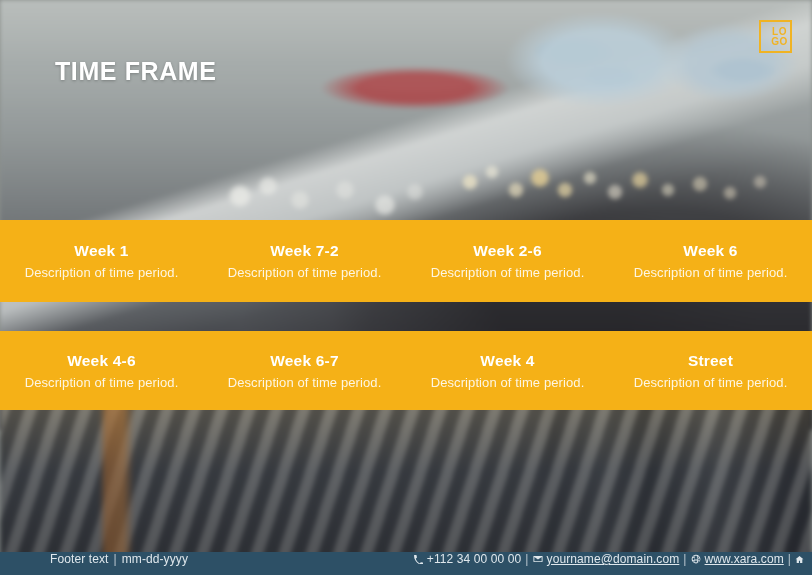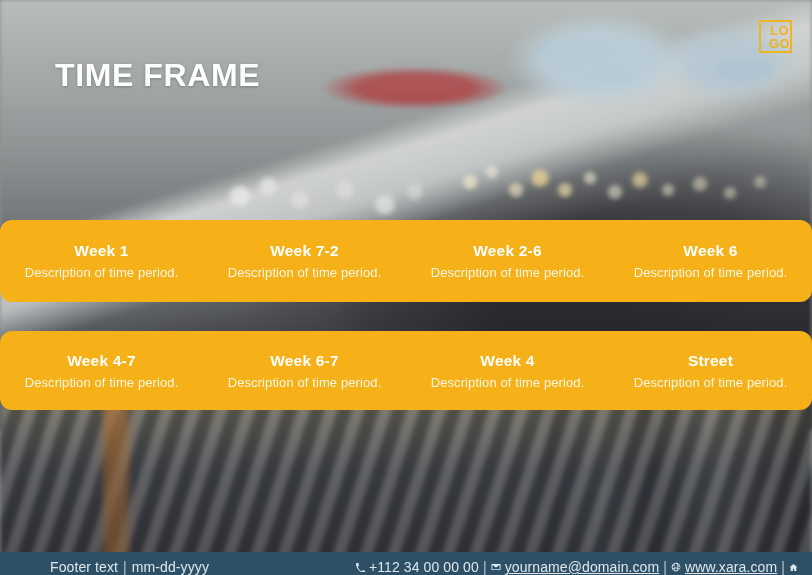--- a/index.html
+++ b/index.html
@@ -126,47 +126,46 @@
     border: 2px solid #f0b323;
     box-sizing: border-box;
     display: flex;
     flex-direction: column;
     align-items: center;
     justify-content: center;
     line-height: 1;
   }
   .logo span {
     color: #f0b323;
-    font-size: 13px;
+    font-size: 10px;
     font-weight: bold;
     letter-spacing: .5px;
     display: block;
     margin-left: 8px;
   }
 
   
   .slide-title {
     position: absolute;
     left: 55px;
     top: 57px;
     color: #ffffff;
-    font-size: 32px;
+    font-size: 25px;
     font-weight: bold;
     letter-spacing: .6px;
     text-shadow: 0 1px 3px rgba(0,0,0,.25);
   }
 
   
   .band {
     position: absolute;
     left: 0;
     width: 812px;
     background: #f5b117;
     display: flex;
-    border-radius: 12px;
   }
   .band-1 { top: 220px; height: 82px; }
   .band-2 { top: 331px; height: 79px; }
 
   .cell {
     flex: 1 1 0;
     display: flex;
     flex-direction: column;
     align-items: center;
     justify-content: center;
@@ -186,35 +185,35 @@
 
   
   .footer {
     position: absolute;
     left: 0;
     bottom: 0;
     width: 812px;
     height: 23px;
     background: #2d5066;
     display: flex;
-    align-items: flex-end;
+    align-items: flex-start;
     color: #dfe7ec;
-    font-size: 14px;
+    font-size: 12px;
     letter-spacing: .1px;
   }
   .footer-left {
     margin-left: 50px;
     display: flex;
     align-items: center;
     gap: 5px;
     white-space: nowrap;
   }
   .footer-right {
     margin-left: auto;
-    margin-right: 14px;
+    margin-right: 8px;
     display: flex;
     align-items: center;
     gap: 4px;
     white-space: nowrap;
   }
   .sep { opacity: .75; }
   .footer ico { display: inline-flex; align-items: center; }
   .footer svg { display: block; fill: #dfe7ec; }
   .link {
     color: #dfe7ec;
@@ -251,21 +250,21 @@
       <div class="cell-desc">Description of time period.</div>
     </div>
     <div class="cell">
       <div class="cell-title">Week 6</div>
       <div class="cell-desc">Description of time period.</div>
     </div>
   </div>
 
   <div class="band band-2">
     <div class="cell">
-      <div class="cell-title">Week 4-7</div>
+      <div class="cell-title">Week 4-6</div>
       <div class="cell-desc">Description of time period.</div>
     </div>
     <div class="cell">
       <div class="cell-title">Week 6-7</div>
       <div class="cell-desc">Description of time period.</div>
     </div>
     <div class="cell">
       <div class="cell-title">Week 4</div>
       <div class="cell-desc">Description of time period.</div>
     </div>

